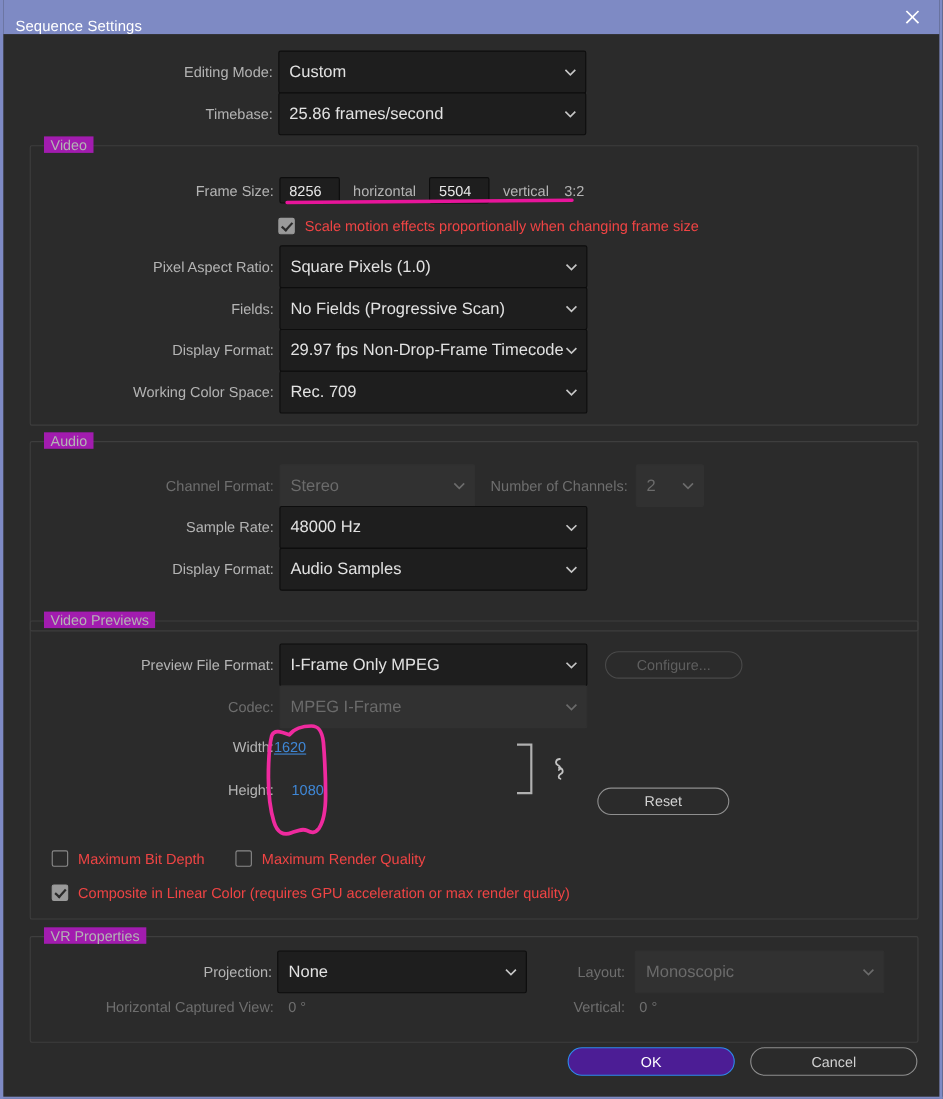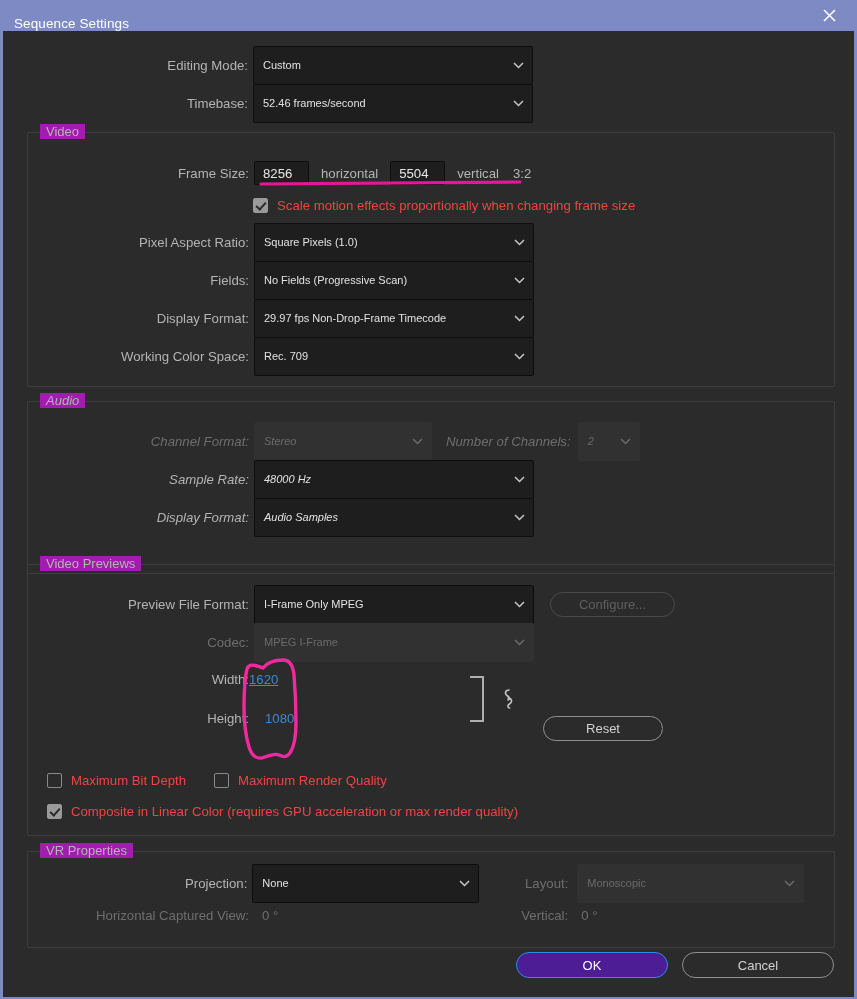--- a/index.html
+++ b/index.html
@@ -72,21 +72,21 @@
   
   .sel {
     position: relative;
     background: #1e1e1e;
     border: 1px solid #0d0d0d;
     border-radius: 2px;
     height: 39px;
     display: flex;
     align-items: center;
     padding: 0 26px 0 9px;
-    font-size: 11px;
+    font-size: 15px;
     color: #e2e2e2;
     cursor: pointer;
     white-space: nowrap;
     overflow: hidden;
   }
   .sel .chev {
     position: absolute;
     right: 8px; top: 50%;
     transform: translateY(-50%);
     pointer-events: none;
@@ -230,21 +230,21 @@
           <svg width="11" height="7" viewBox="0 0 11 7">
               <polyline points="1,1 5.5,5.5 10,1" fill="none" stroke="#c6c6c6" stroke-width="1.5"></polyline>
             </svg>
         </span>
       </div>
     </div>
 
     <div class="row" style="left:0; top:59px; width:530px;">
       <span class="lbl" style="width:245px;">Timebase:</span>
       <div class="sel" style="margin-left:5px; width:280px;">
-        <span>52.46  frames/second</span>
+        <span>25.86  frames/second</span>
         <span class="chev">
           <svg width="11" height="7" viewBox="0 0 11 7">
               <polyline points="1,1 5.5,5.5 10,1" fill="none" stroke="#c6c6c6" stroke-width="1.5"></polyline>
             </svg>
         </span>
       </div>
     </div>
 
     <div class="group" style="left:24px; top:101px; width:808px; height:255px;">
       <span class="group-title">Video</span>
@@ -309,21 +309,21 @@
           <span>Rec. 709</span>
           <span class="chev">
             <svg width="11" height="7" viewBox="0 0 11 7">
                 <polyline points="1,1 5.5,5.5 10,1" fill="none" stroke="#c6c6c6" stroke-width="1.5"></polyline>
               </svg>
           </span>
         </div>
       </div>
     </div>
 
-    <div class="group" style="left:24px; top:370px; width:808px; height:173px;font-style:italic;">
+    <div class="group" style="left:24px; top:370px; width:808px; height:173px;">
       <span class="group-title">Audio</span>
 
       <div class="row" style="left:-24px; top:26px; width:680px;">
         <span class="lbl dim" style="width:245px;">Channel Format:</span>
         <div class="sel disabled" style="margin-left:5px; width:178px;">
           <span>Stereo</span>
           <span class="chev">
             <svg width="11" height="7" viewBox="0 0 11 7">
                 <polyline points="1,1 5.5,5.5 10,1" fill="none" stroke="#6b6b6b" stroke-width="1.5"></polyline>
               </svg>

